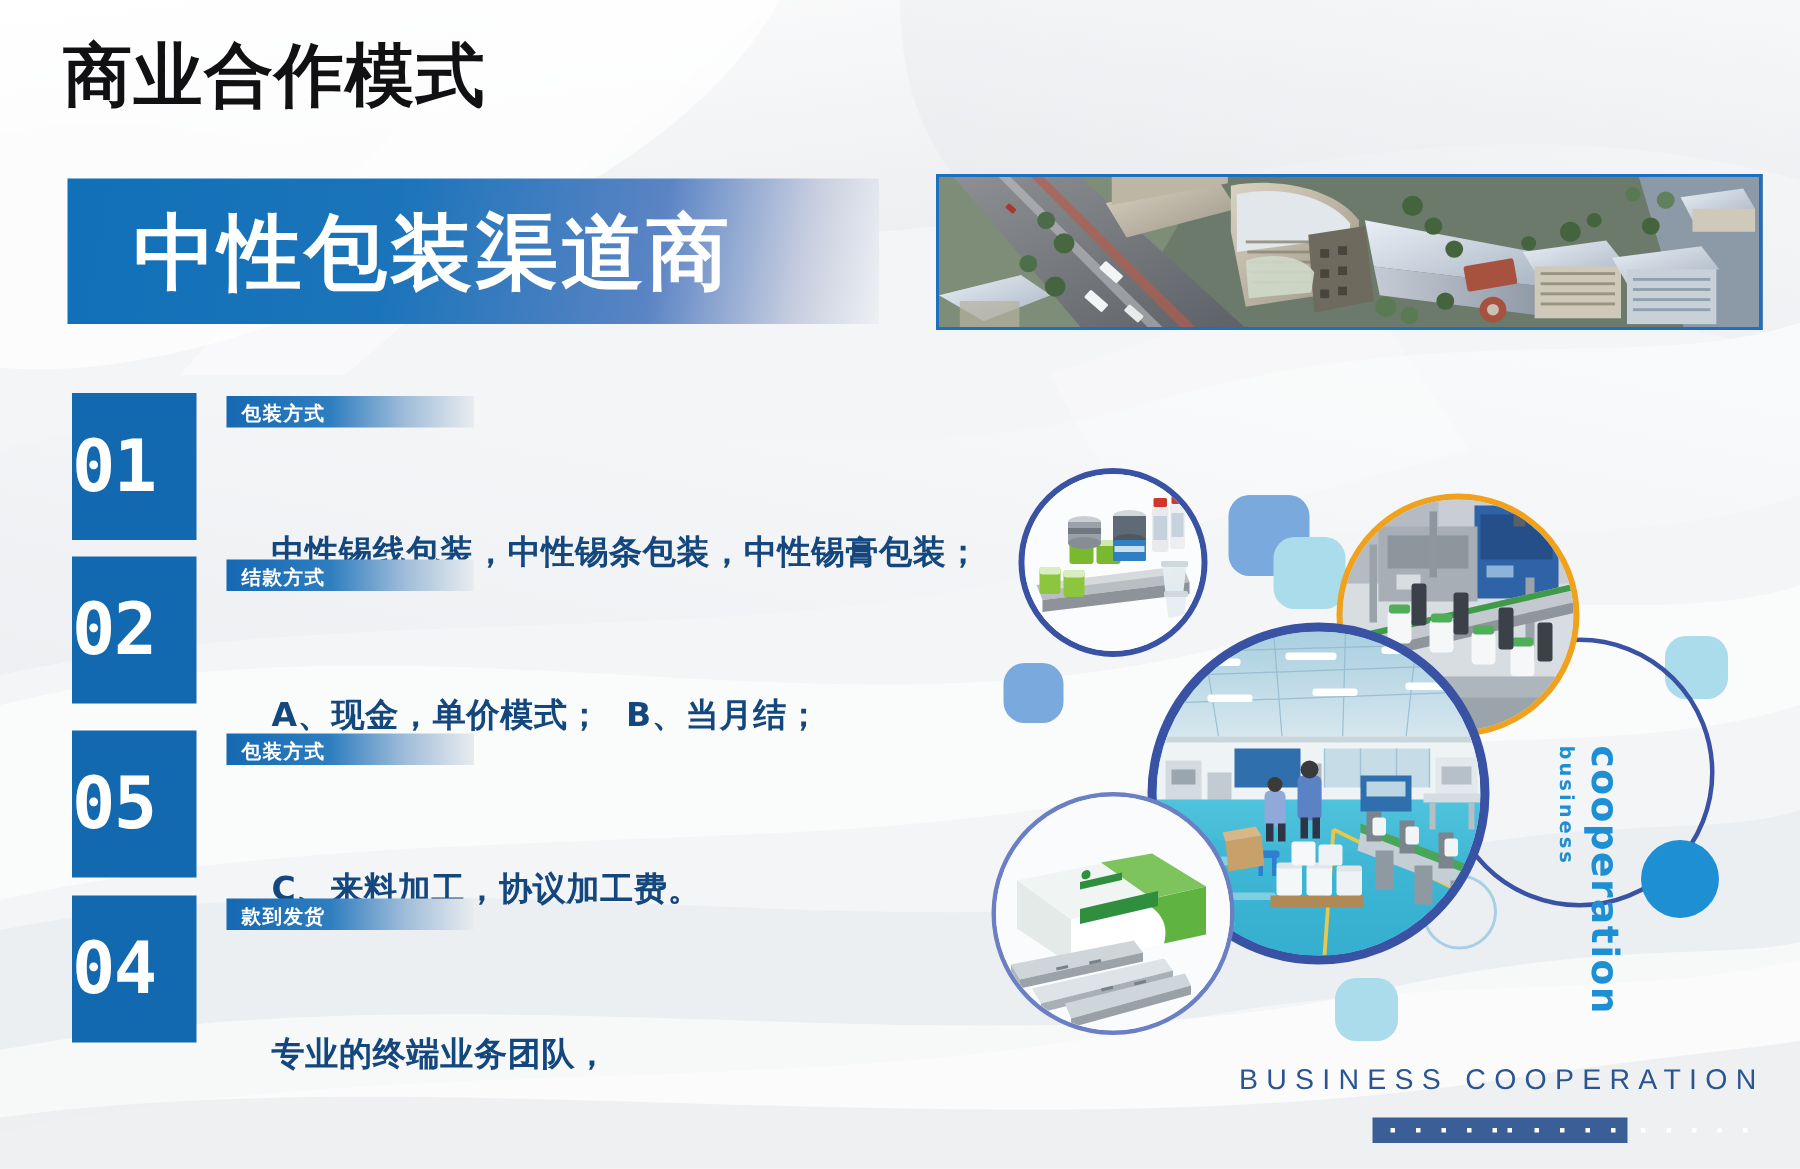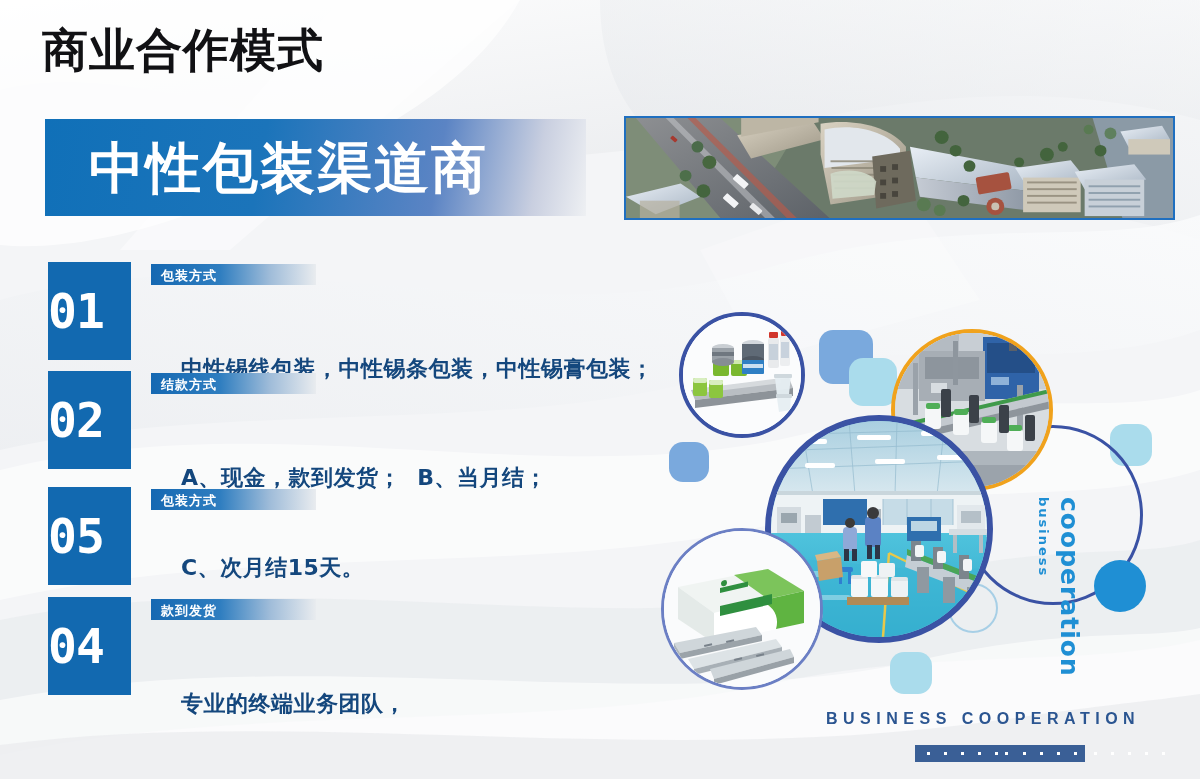--- a/index.html
+++ b/index.html
@@ -98,22 +98,22 @@
     position:absolute;
     writing-mode:vertical-rl;
     color:#1f8fd4; font-weight:bold;
     font-family:"DejaVu Sans","Liberation Sans",sans-serif;
   }
   .vt-small{ left:1036px; top:497px; font-size:13px; letter-spacing:2px; }
   .vt-big{ left:1055px; top:497px; font-size:25px; letter-spacing:1px; }
 
   .bc-label{
     position:absolute; left:826px; top:710px;
-    font-size:16px; letter-spacing:5.5px;
-    color:#2b5591; font-weight:bold;
+    font-size:19px; letter-spacing:5.5px;
+    color:#2b5591; font-weight:normal;
     font-family:"Liberation Sans","DejaVu Sans",sans-serif;
   }
   .dot-bar{
     position:absolute; left:915px; top:745px;
     width:170px; height:17px; background:#3a5f96;
   }
   .dot-bar .d, .dots-tail .d{
     position:absolute; width:3px; height:3px; background:#ffffff; top:7px;
   }
   .dots-tail{ position:absolute; left:1090px; top:745px; width:90px; height:17px; }
@@ -292,33 +292,33 @@
   </div>
 
   <div class="item" style="left:48px; top:371px;">
     <div class="num-box">
       <span class="digits">02</span>
     </div>
     <div class="tag">
       <span>结款方式</span>
     </div>
     <div class="body-lines">
-      <div>A、现金，款到发货；  B、当月结；</div>
-      <div>C、次月结15天。</div>
+      <div>A、现金，单价模式；  B、当月结；</div>
     </div>
   </div>
 
   <div class="item" style="left:48px; top:487px;">
     <div class="num-box">
       <span class="digits">05</span>
     </div>
     <div class="tag">
       <span>包装方式</span>
     </div>
     <div class="body-lines">
+      <div>C、来料加工，协议加工费。</div>
     </div>
   </div>
 
   <div class="item" style="left:48px; top:597px;">
     <div class="num-box">
       <span class="digits">04</span>
     </div>
     <div class="tag">
       <span>款到发货</span>
     </div>

